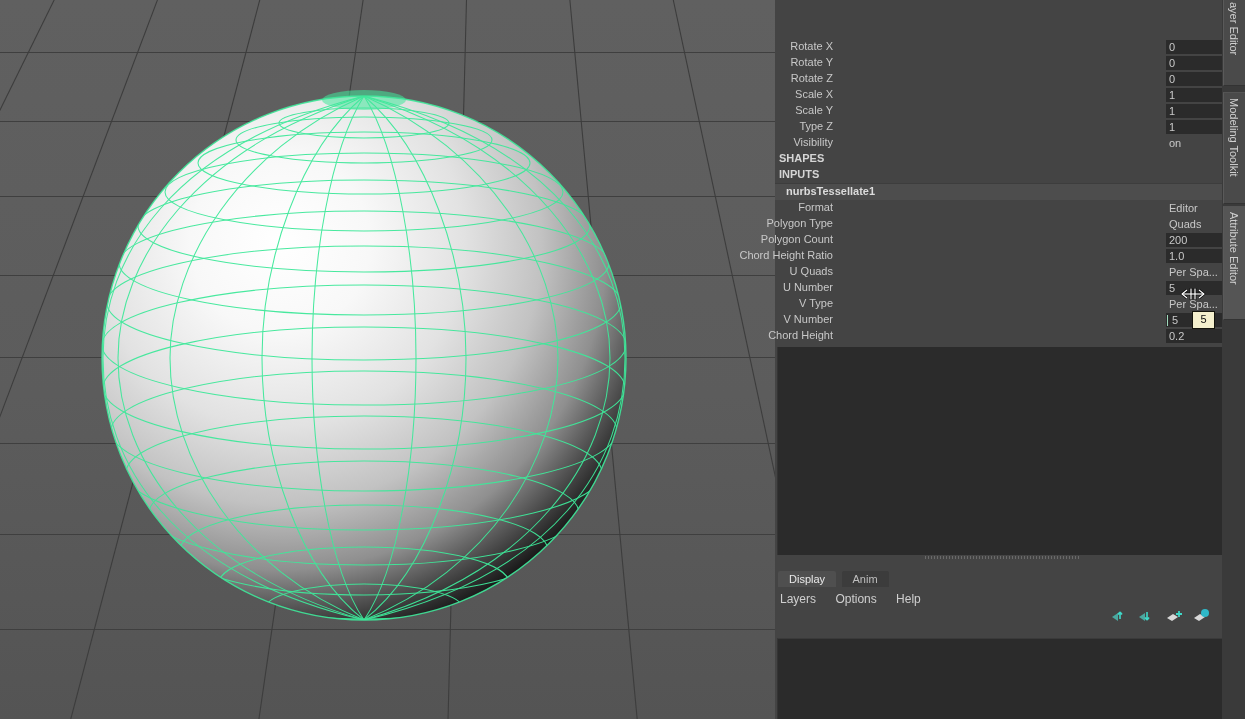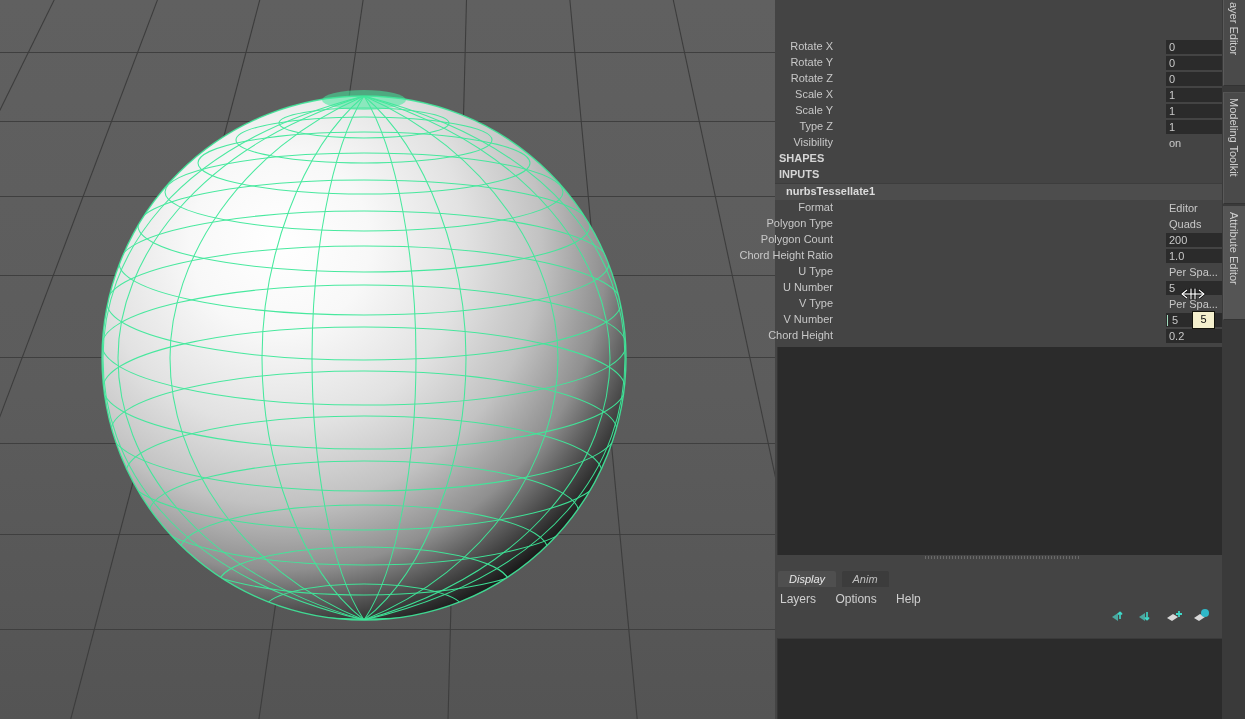--- a/index.html
+++ b/index.html
@@ -127,21 +127,20 @@
   
   #layer-editor {
     position: absolute;
     left: 0; top: 566px;
     width: 450px; height: 153px;
     background: #444;
   }
   .le-tabs {
     position: absolute; left: 3px; top: 3px;
     height: 16px;
-    font-style: italic;
   }
   .le-tab {
     display: inline-block;
     padding: 2px 11px 2px 11px;
     font-size: 11px;
     color: #bfbfbf;
     background: #3c3c3c;
     border-top-left-radius: 2px;
     border-top-right-radius: 2px;
     margin-right: 1px;
@@ -385,21 +384,21 @@
         <div class="attr-label">Polygon Count</div>
         <div class="attr-field"></div>
         <div class="attr-value">200</div>
       </div>
       <div class="attr-row">
         <div class="attr-label">Chord Height Ratio</div>
         <div class="attr-field"></div>
         <div class="attr-value">1.0</div>
       </div>
       <div class="attr-row">
-        <div class="attr-label">U Type</div>
+        <div class="attr-label">U Quads</div>
         <div class="attr-field nofield"></div>
         <div class="attr-value">Per Spa...</div>
       </div>
       <div class="attr-row">
         <div class="attr-label">U Number</div>
         <div class="attr-field"></div>
         <div class="attr-value">5</div>
       </div>
       <div class="attr-row">
         <div class="attr-label">V Type</div>

